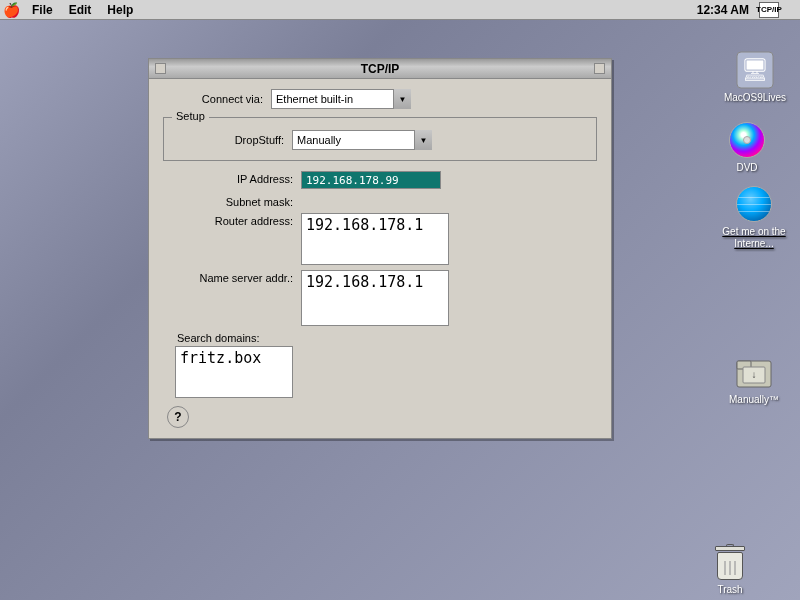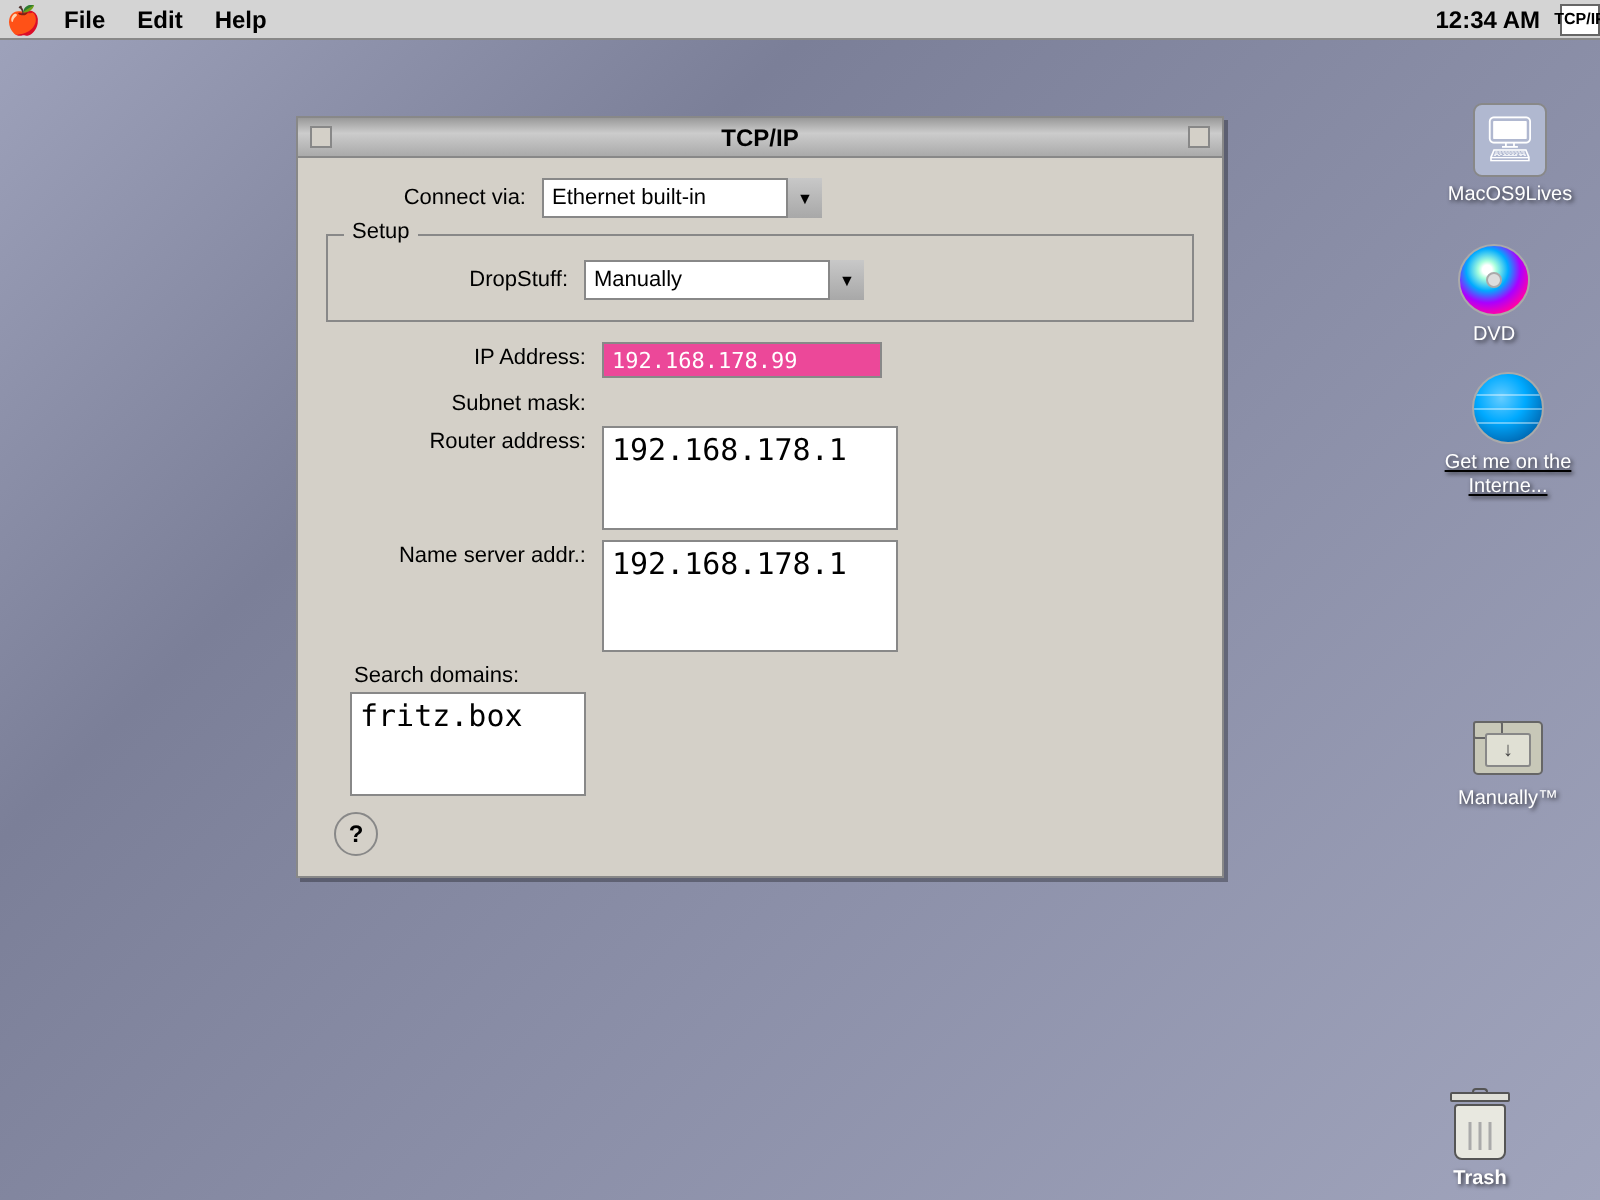--- a/index.html
+++ b/index.html
@@ -53,21 +53,21 @@
       font-size: 12px;
       font-weight: bold;
       cursor: pointer;
       font-family: "Charcoal", Geneva, Arial, sans-serif;
     }
 
     .menubar-right {
       margin-left: auto;
       display: flex;
       align-items: center;
-      padding-right: 0;
+      padding-right: 21px;
       gap: 10px;
     }
 
     .menubar-time {
       font-size: 12px;
       font-weight: bold;
     }
 
     .menubar-icon-box {
       width: 20px;
@@ -419,21 +419,21 @@
     <svg width="38" height="38" viewBox="0 0 38 38">
       <rect x="2" y="8" width="34" height="26" rx="2" fill="#c8c8b8" stroke="#666" stroke-width="1"></rect>
       <rect x="2" y="8" width="14" height="8" rx="1" fill="#c8c8b8" stroke="#666" stroke-width="1"></rect>
       <rect x="8" y="14" width="22" height="16" rx="1" fill="#e0e0d4" stroke="#888" stroke-width="1"></rect>
       <text x="19" y="25" text-anchor="middle" font-size="10" fill="#444" font-weight="bold">↓</text>
     </svg>
   </div>
   <div class="icon-label">Manually™</div>
 </div>
 
-<div class="desktop-icon" style="position:absolute; top:542px; right:30px; width:60px;font-weight:bold;">
+<div class="desktop-icon" style="position:absolute; top:542px; right:40px; width:60px;">
   <div class="icon-img">
     <div class="trash-icon">
       <div class="trash-handle"></div>
       <div class="trash-lid"></div>
       <div class="trash-body">
         <svg width="22" height="20" viewBox="0 0 22 20">
           <line x1="6" y1="2" x2="6" y2="16" stroke="#aaa" stroke-width="1.5"></line>
           <line x1="11" y1="2" x2="11" y2="16" stroke="#aaa" stroke-width="1.5"></line>
           <line x1="16" y1="2" x2="16" y2="16" stroke="#aaa" stroke-width="1.5"></line>
         </svg>
@@ -476,21 +476,21 @@
             <option>Using DHCP Server</option>
             <option>Using BootP</option>
           </select>
           <div class="mac-select-arrow">▼</div>
         </div>
       </div>
     </div>
 
     <div class="form-row" style="margin-bottom:5px; margin-left:10px;">
       <span class="field-label">IP Address:</span>
-      <input type="text" class="mac-input selected" style="width: 140px; background: #ec4899; color: white;" value="192.168.178.99">
+      <input type="text" class="mac-input selected" style="width: 140px; background: #0f766e; color: white;" value="192.168.178.99">
     </div>
 
     <div class="form-row" style="margin-bottom:5px; margin-left:10px;">
       <span class="field-label">Subnet mask:</span>
     </div>
 
     <div class="form-row" style="margin-bottom:5px; margin-left:10px;">
       <span class="field-label">Router address:</span>
       <textarea class="mac-textarea" style="height: 52px; width: 148px; resize: none;">192.168.178.1</textarea>
     </div>

